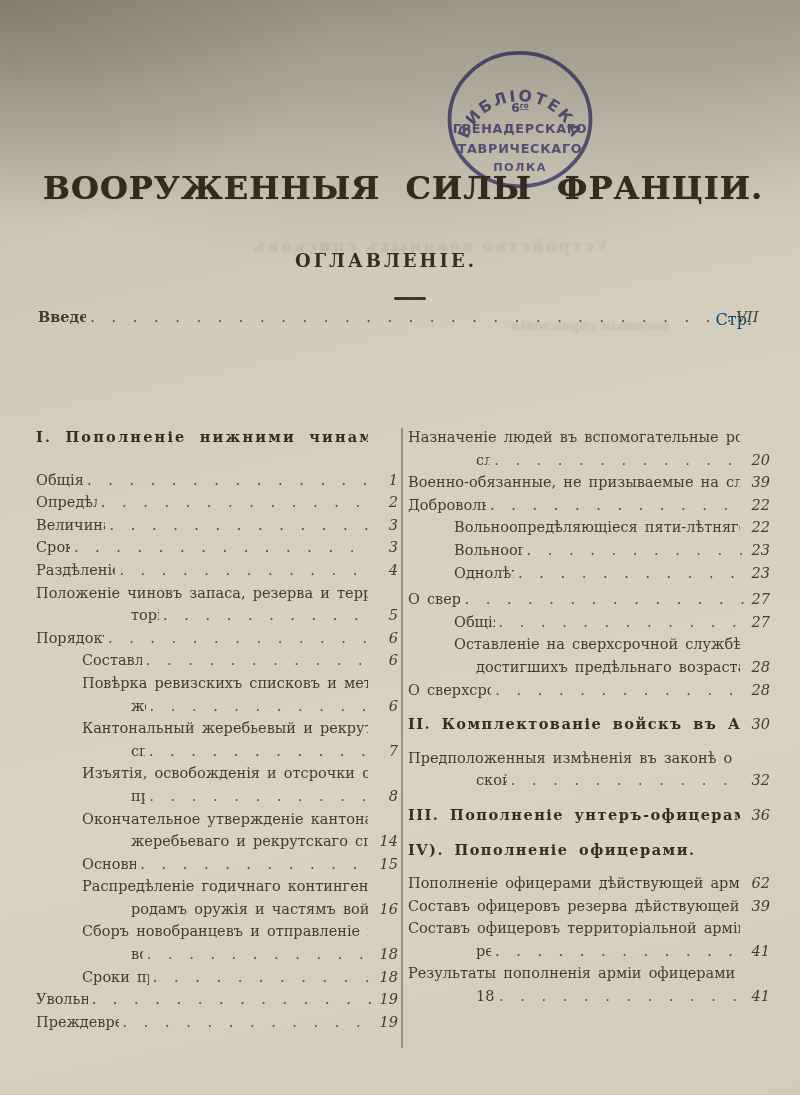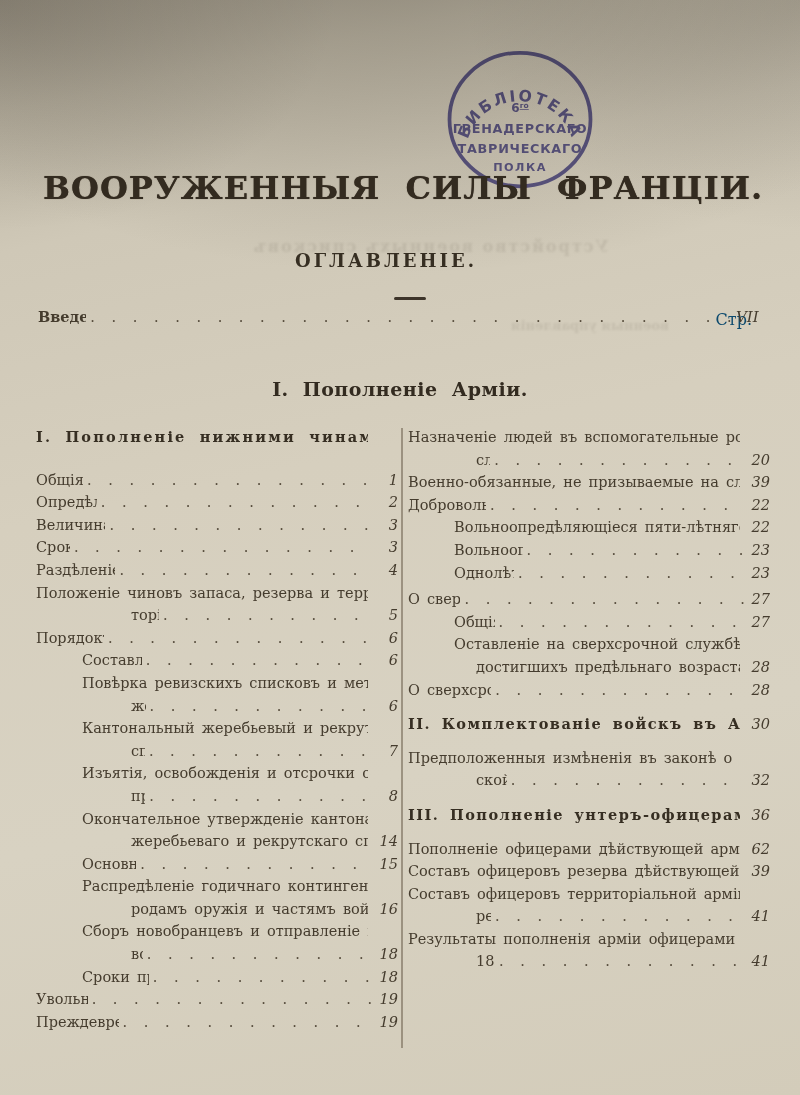--- a/index.html
+++ b/index.html
@@ -98,21 +98,20 @@
   <div class="rule"></div>
 
   <div class="str-label">Стр.</div>
 
   <div class="intro row">
     <span class="t">Введеніе</span>
     <span class="dots"></span>
     <span class="p">VII</span>
   </div>
 
-  <div class="sec-head">I. Пополненіе Арміи.</div>
 
   <div class="divider"></div>
 
   <div class="col colL">
 
   <div class="row hl nd">
         <span class="t">I. Пополненіе нижними чинами</span>
         <span class="dots"></span>
         <span class="p"></span>
       </div>
@@ -318,20 +317,25 @@
       <div class="row c2">
         <span class="t">ской повинности</span>
         <span class="dots"></span>
         <span class="p">32</span>
       </div>
       <div class="row h nd">
         <span class="t">III. Пополненіе унтеръ-офицерами .</span>
         <span class="dots"></span>
         <span class="p">36</span>
       </div>
+      <div class="row hc nd">
+        <span class="t">IV). Пополненіе офицерами.</span>
+        <span class="dots"></span>
+        <span class="p"></span>
+      </div>
       <div class="row e0 nd">
         <span class="t">Пополненіе офицерами дѣйствующей арміи</span>
         <span class="dots"></span>
         <span class="p">62</span>
       </div>
       <div class="row e0 nd">
         <span class="t">Составъ офицеровъ резерва дѣйствующей арміи</span>
         <span class="dots"></span>
         <span class="p">39</span>
       </div>

